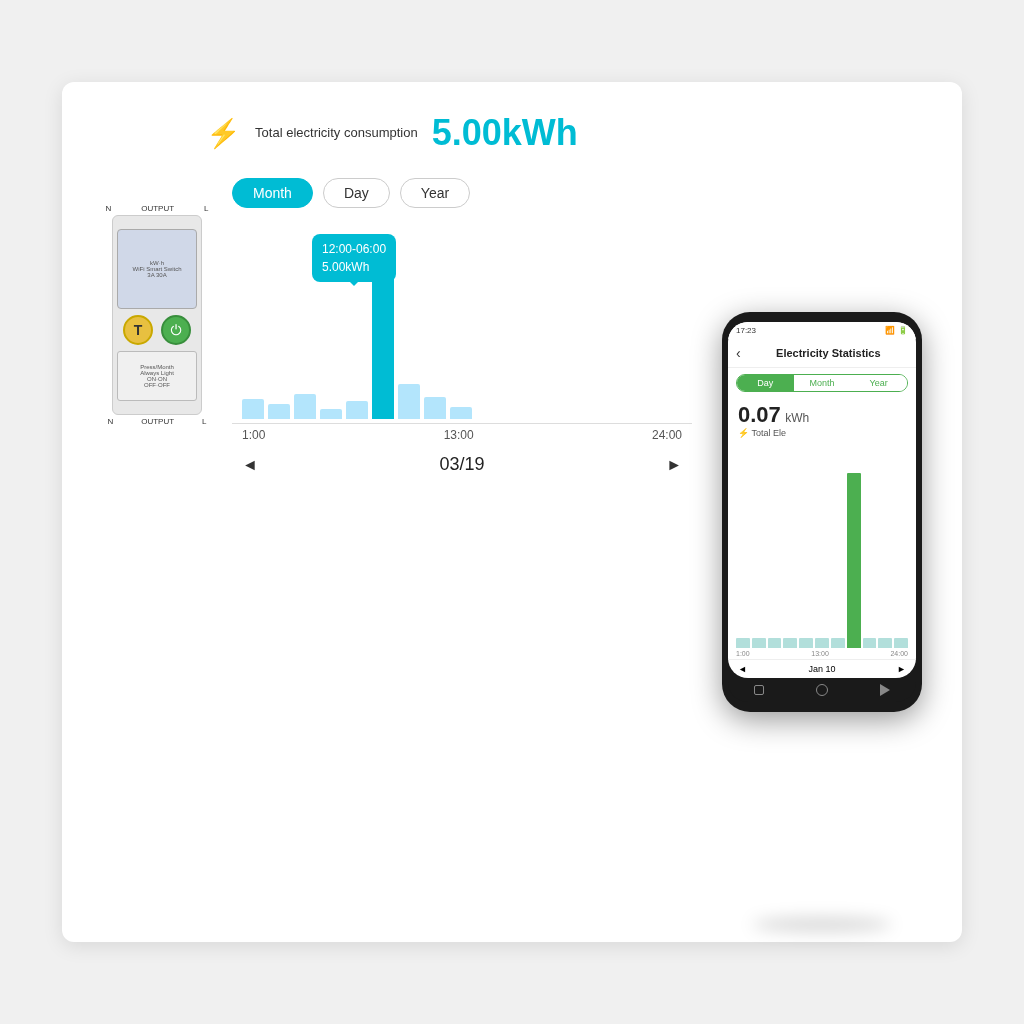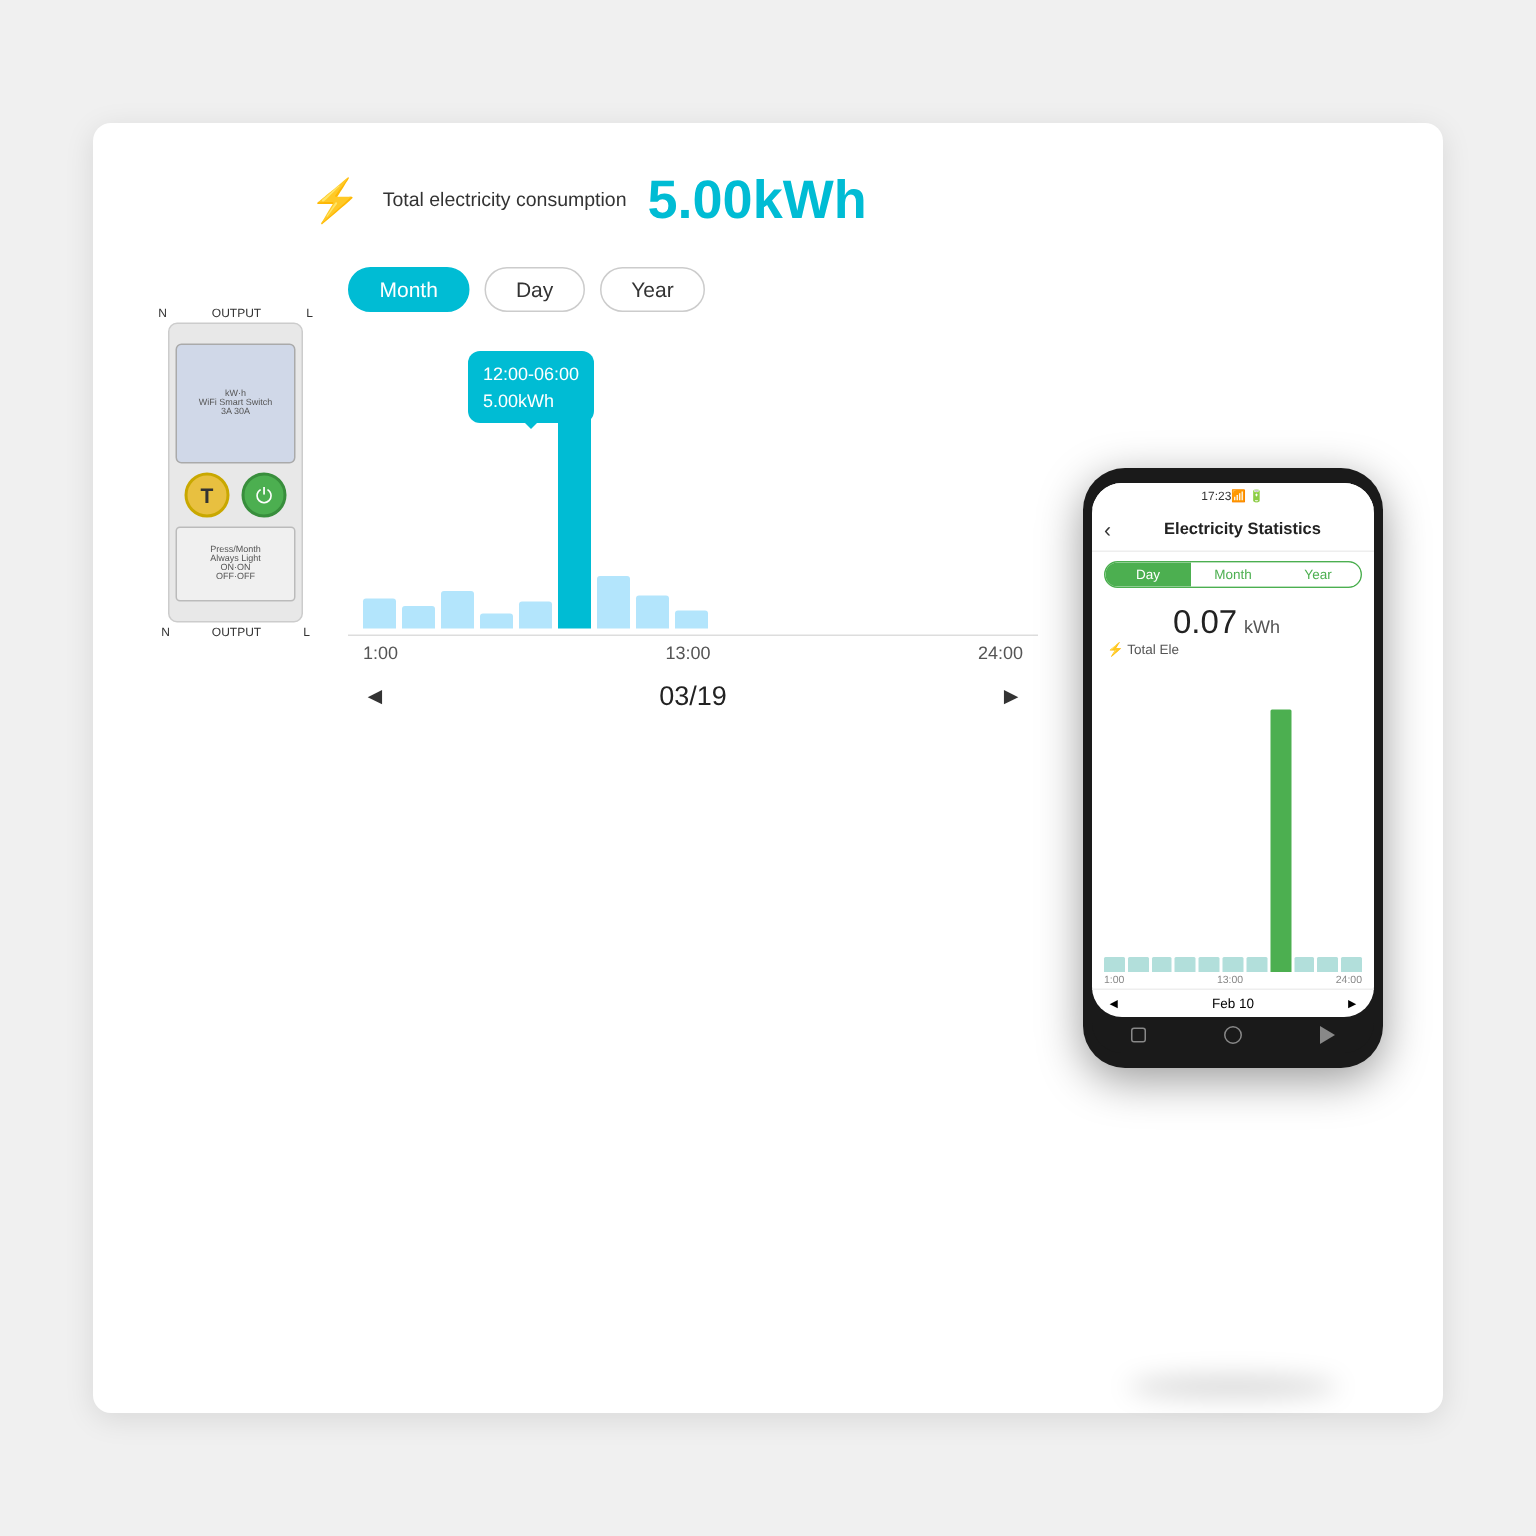--- a/index.html
+++ b/index.html
@@ -310,21 +310,21 @@
       background: white;
       border-radius: 20px;
       overflow: hidden;
       display: flex;
       flex-direction: column;
     }
 
     .phone-status-bar {
       background: white;
       display: flex;
-      justify-content: center;
+      justify-content: space-between;
       align-items: center;
       padding: 4px 8px;
       font-size: 8px;
       color: #333;
     }
 
     .phone-header {
       display: flex;
       align-items: center;
       padding: 6px 8px;
@@ -366,23 +366,22 @@
       background: #4caf50;
       color: white;
     }
 
     .phone-value-area {
       padding: 4px 10px;
     }
 
     .phone-kwh-value {
       font-size: 22px;
-      font-weight: normal;
+      font-weight: bold;
       color: #222;
-      margin-left: 44px;
     }
 
     .phone-kwh-unit {
       font-size: 12px;
       color: #555;
     }
 
     .phone-total-label {
       font-size: 9px;
       color: #555;
@@ -604,21 +603,21 @@
         </div>
 
         <div class="phone-x-labels">
           <span>1:00</span>
           <span>13:00</span>
           <span>24:00</span>
         </div>
 
         <div class="phone-nav">
           <span>◄</span>
-          <span>Feb 10</span>
+          <span>Jan 10</span>
           <span>►</span>
         </div>
 
       </div>
 
       <div class="phone-bottom-bar">
         <div class="phone-btn-square"></div>
         <div class="phone-btn"></div>
         <div class="phone-btn-triangle"></div>
       </div>

